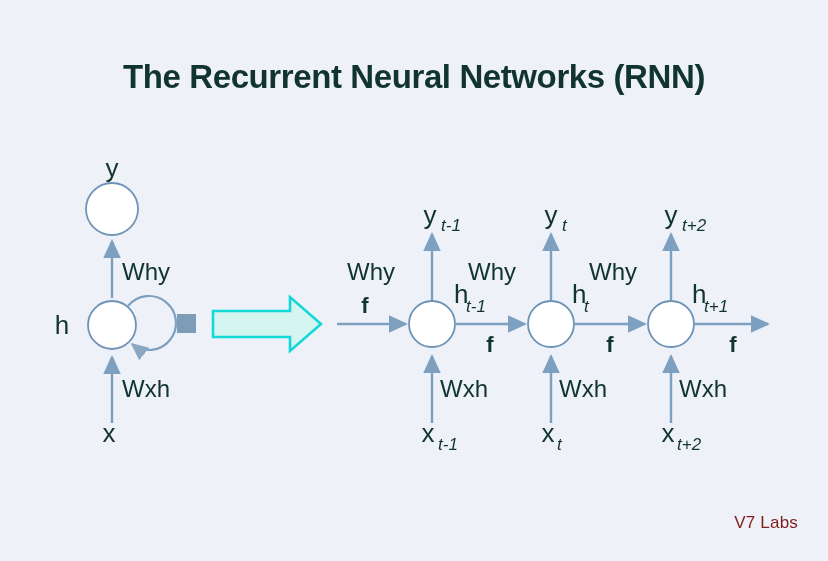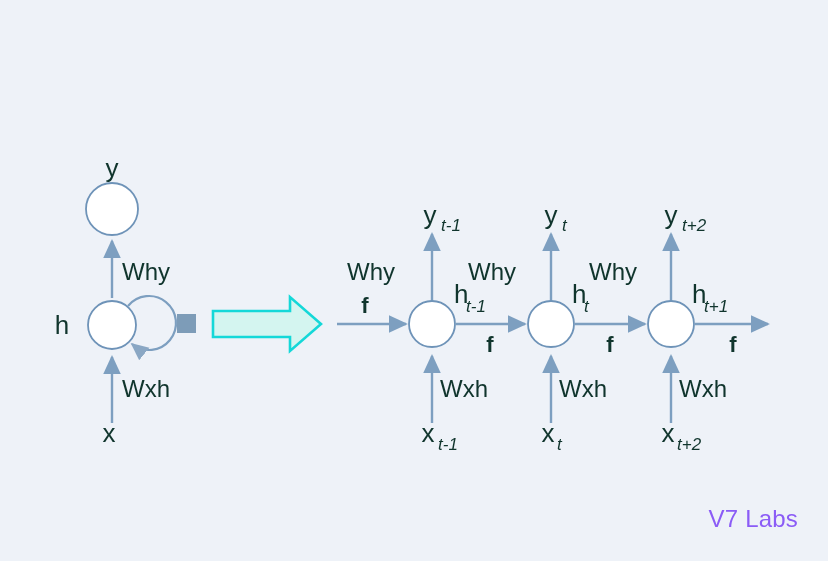--- a/index.html
+++ b/index.html
@@ -19,36 +19,37 @@
     text-align:center;
     font-size:33px;
     font-weight:bold;
     color:#11352e;
     letter-spacing:-0.4px;
     white-space:nowrap;
   }
   .wm{
     position:absolute;
     right:30px;bottom:28px;
-    font-size:24px;
-    color:#8b5cf6;
+    font-size:17px;
+    color:#7f1d1d;
     letter-spacing:0.2px;
   }
   
   svg text{font-family:"Liberation Sans", sans-serif;fill:#10352d;}
   .lbl{font-size:24px;}
   .lbl-var{font-size:26px;}
   .sub{font-size:17px;font-style:italic;}
   .fl{font-size:22px;font-weight:bold;}
 </style>
 </head>
 <body>
 
 <div id="stage">
 
+  <div class="title">The Recurrent Neural Networks (RNN)</div>
 
   <svg id="diagram" viewBox="0 0 828 561">
     <defs>
       <marker id="ah" markerWidth="9" markerHeight="9" refX="7.2" refY="4.5" orient="auto">
         <path d="M0,0.8 L8,4.5 L0,8.2 z" fill="#7d9fc0"></path>
       </marker>
       <marker id="ahl" markerWidth="9" markerHeight="9" refX="7.2" refY="4.5" orient="auto">
         <path d="M0,0.8 L8,4.5 L0,8.2 z" fill="#8aa7c4"></path>
       </marker>
     </defs>

